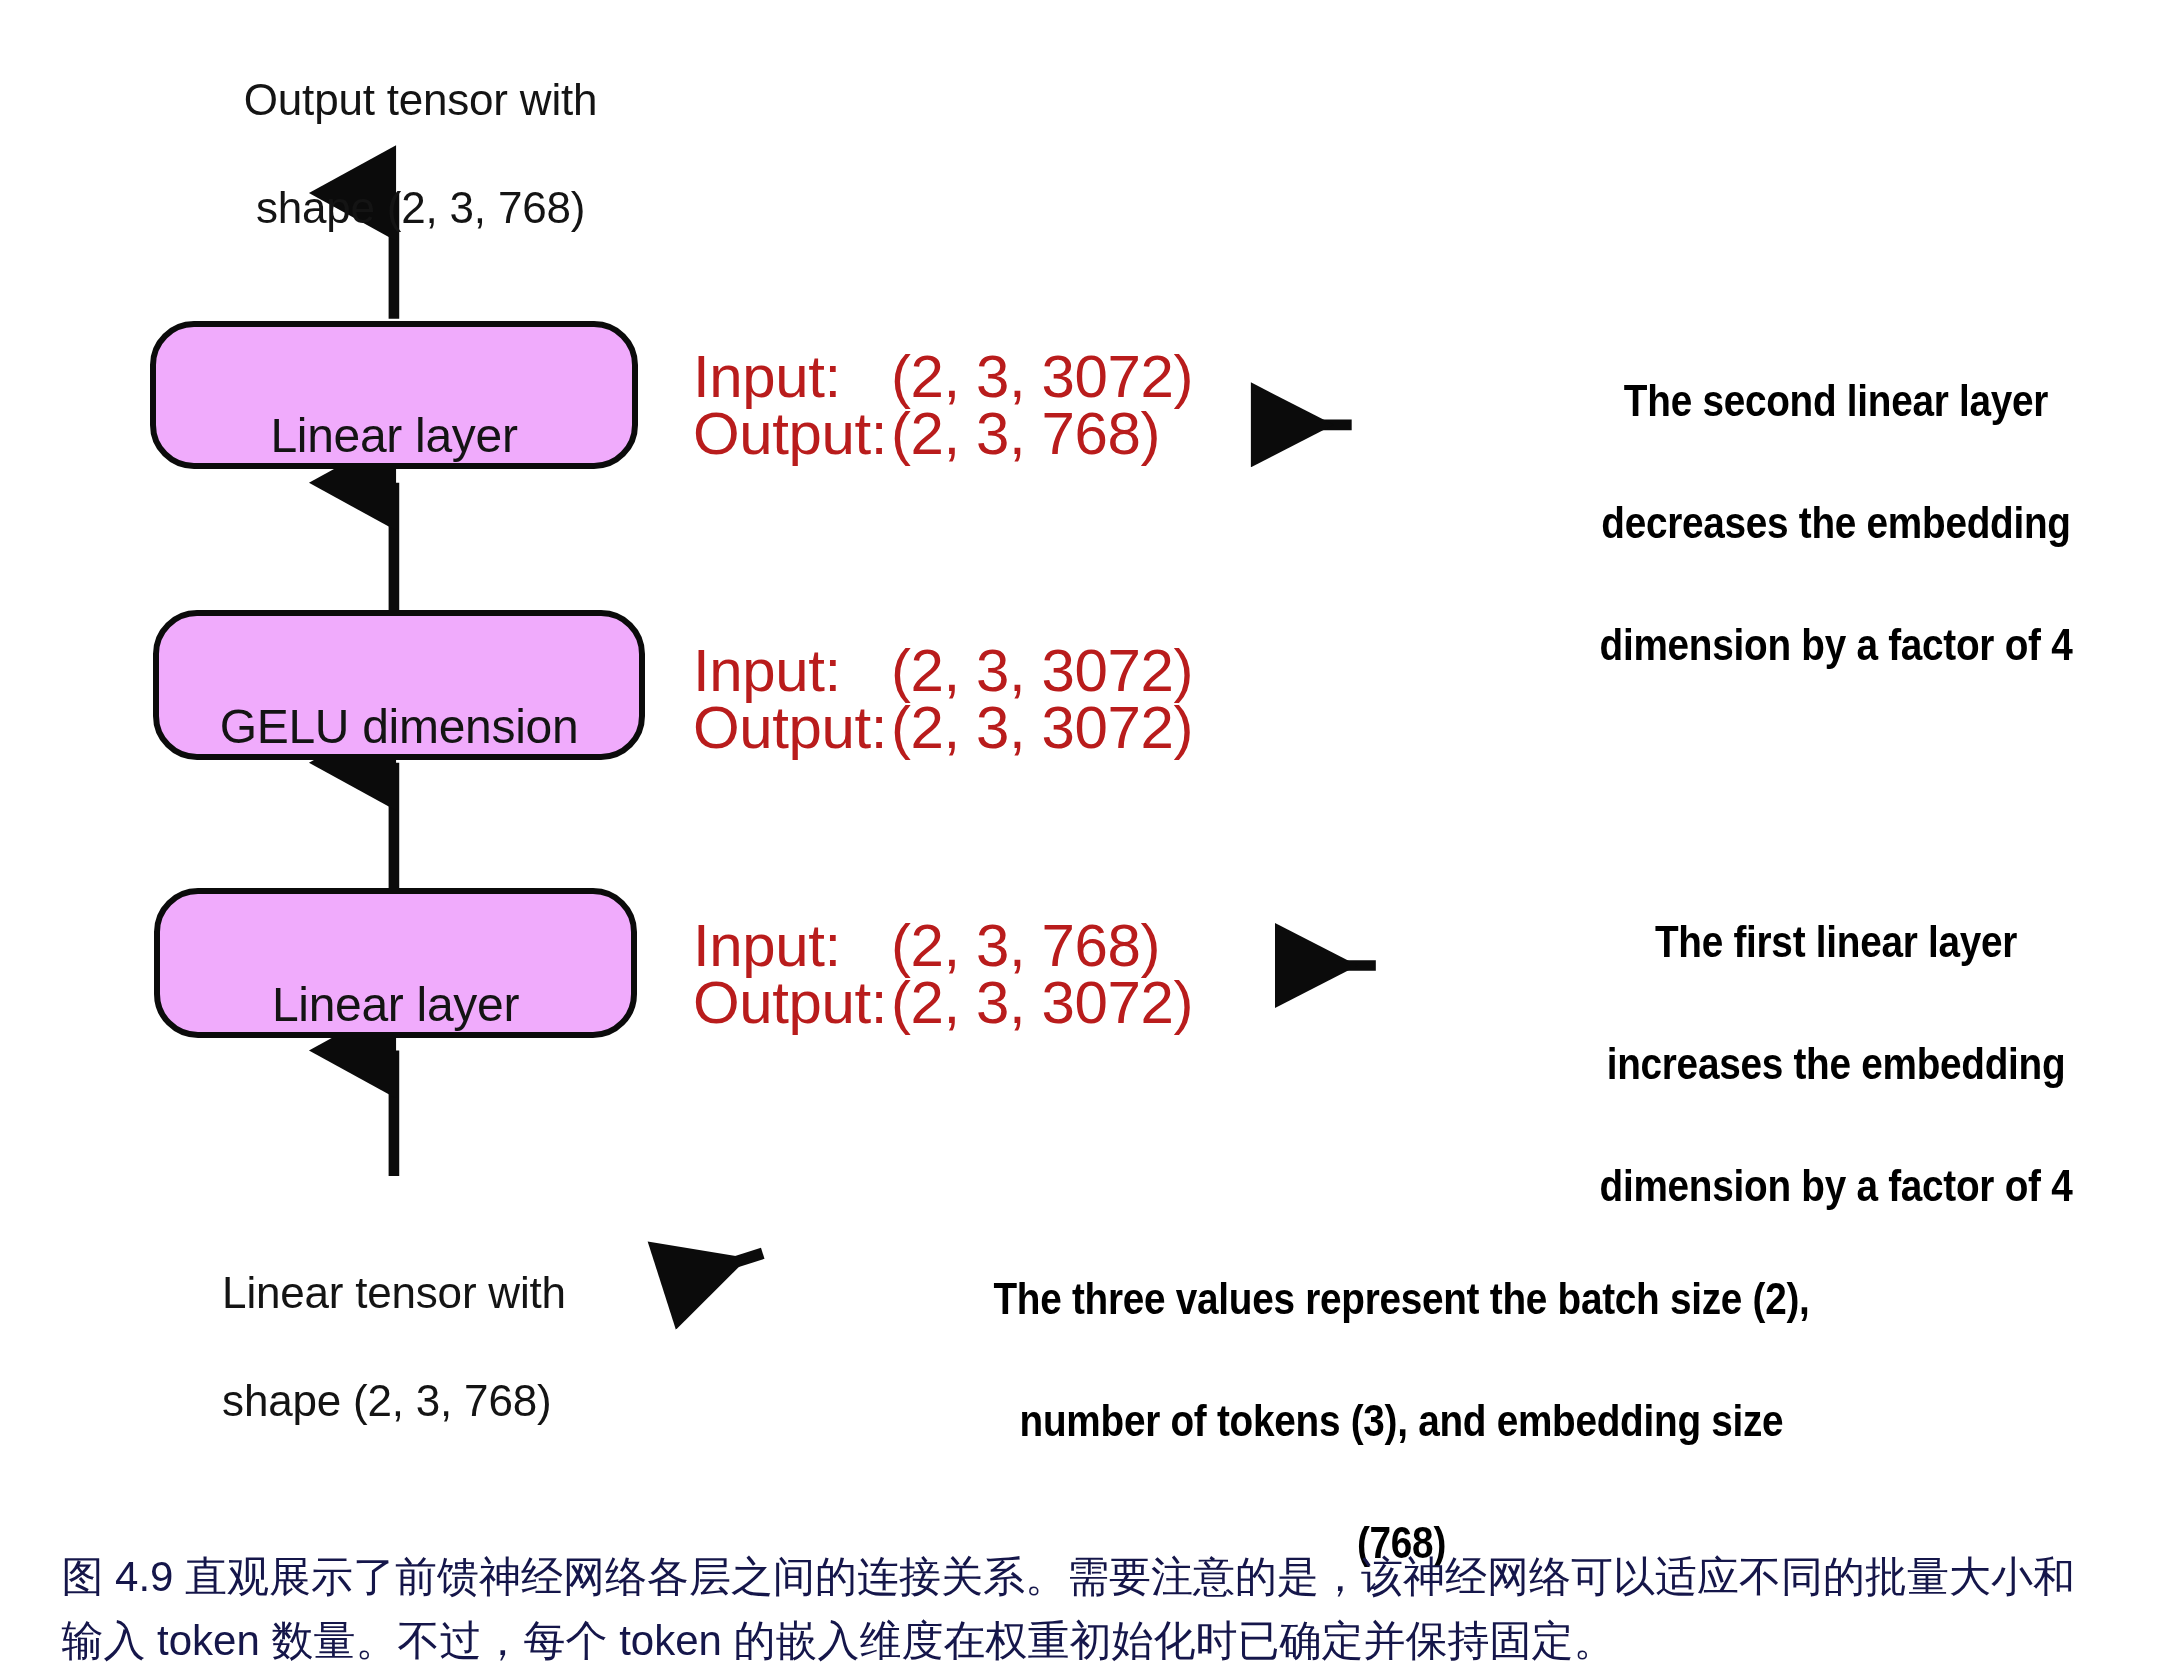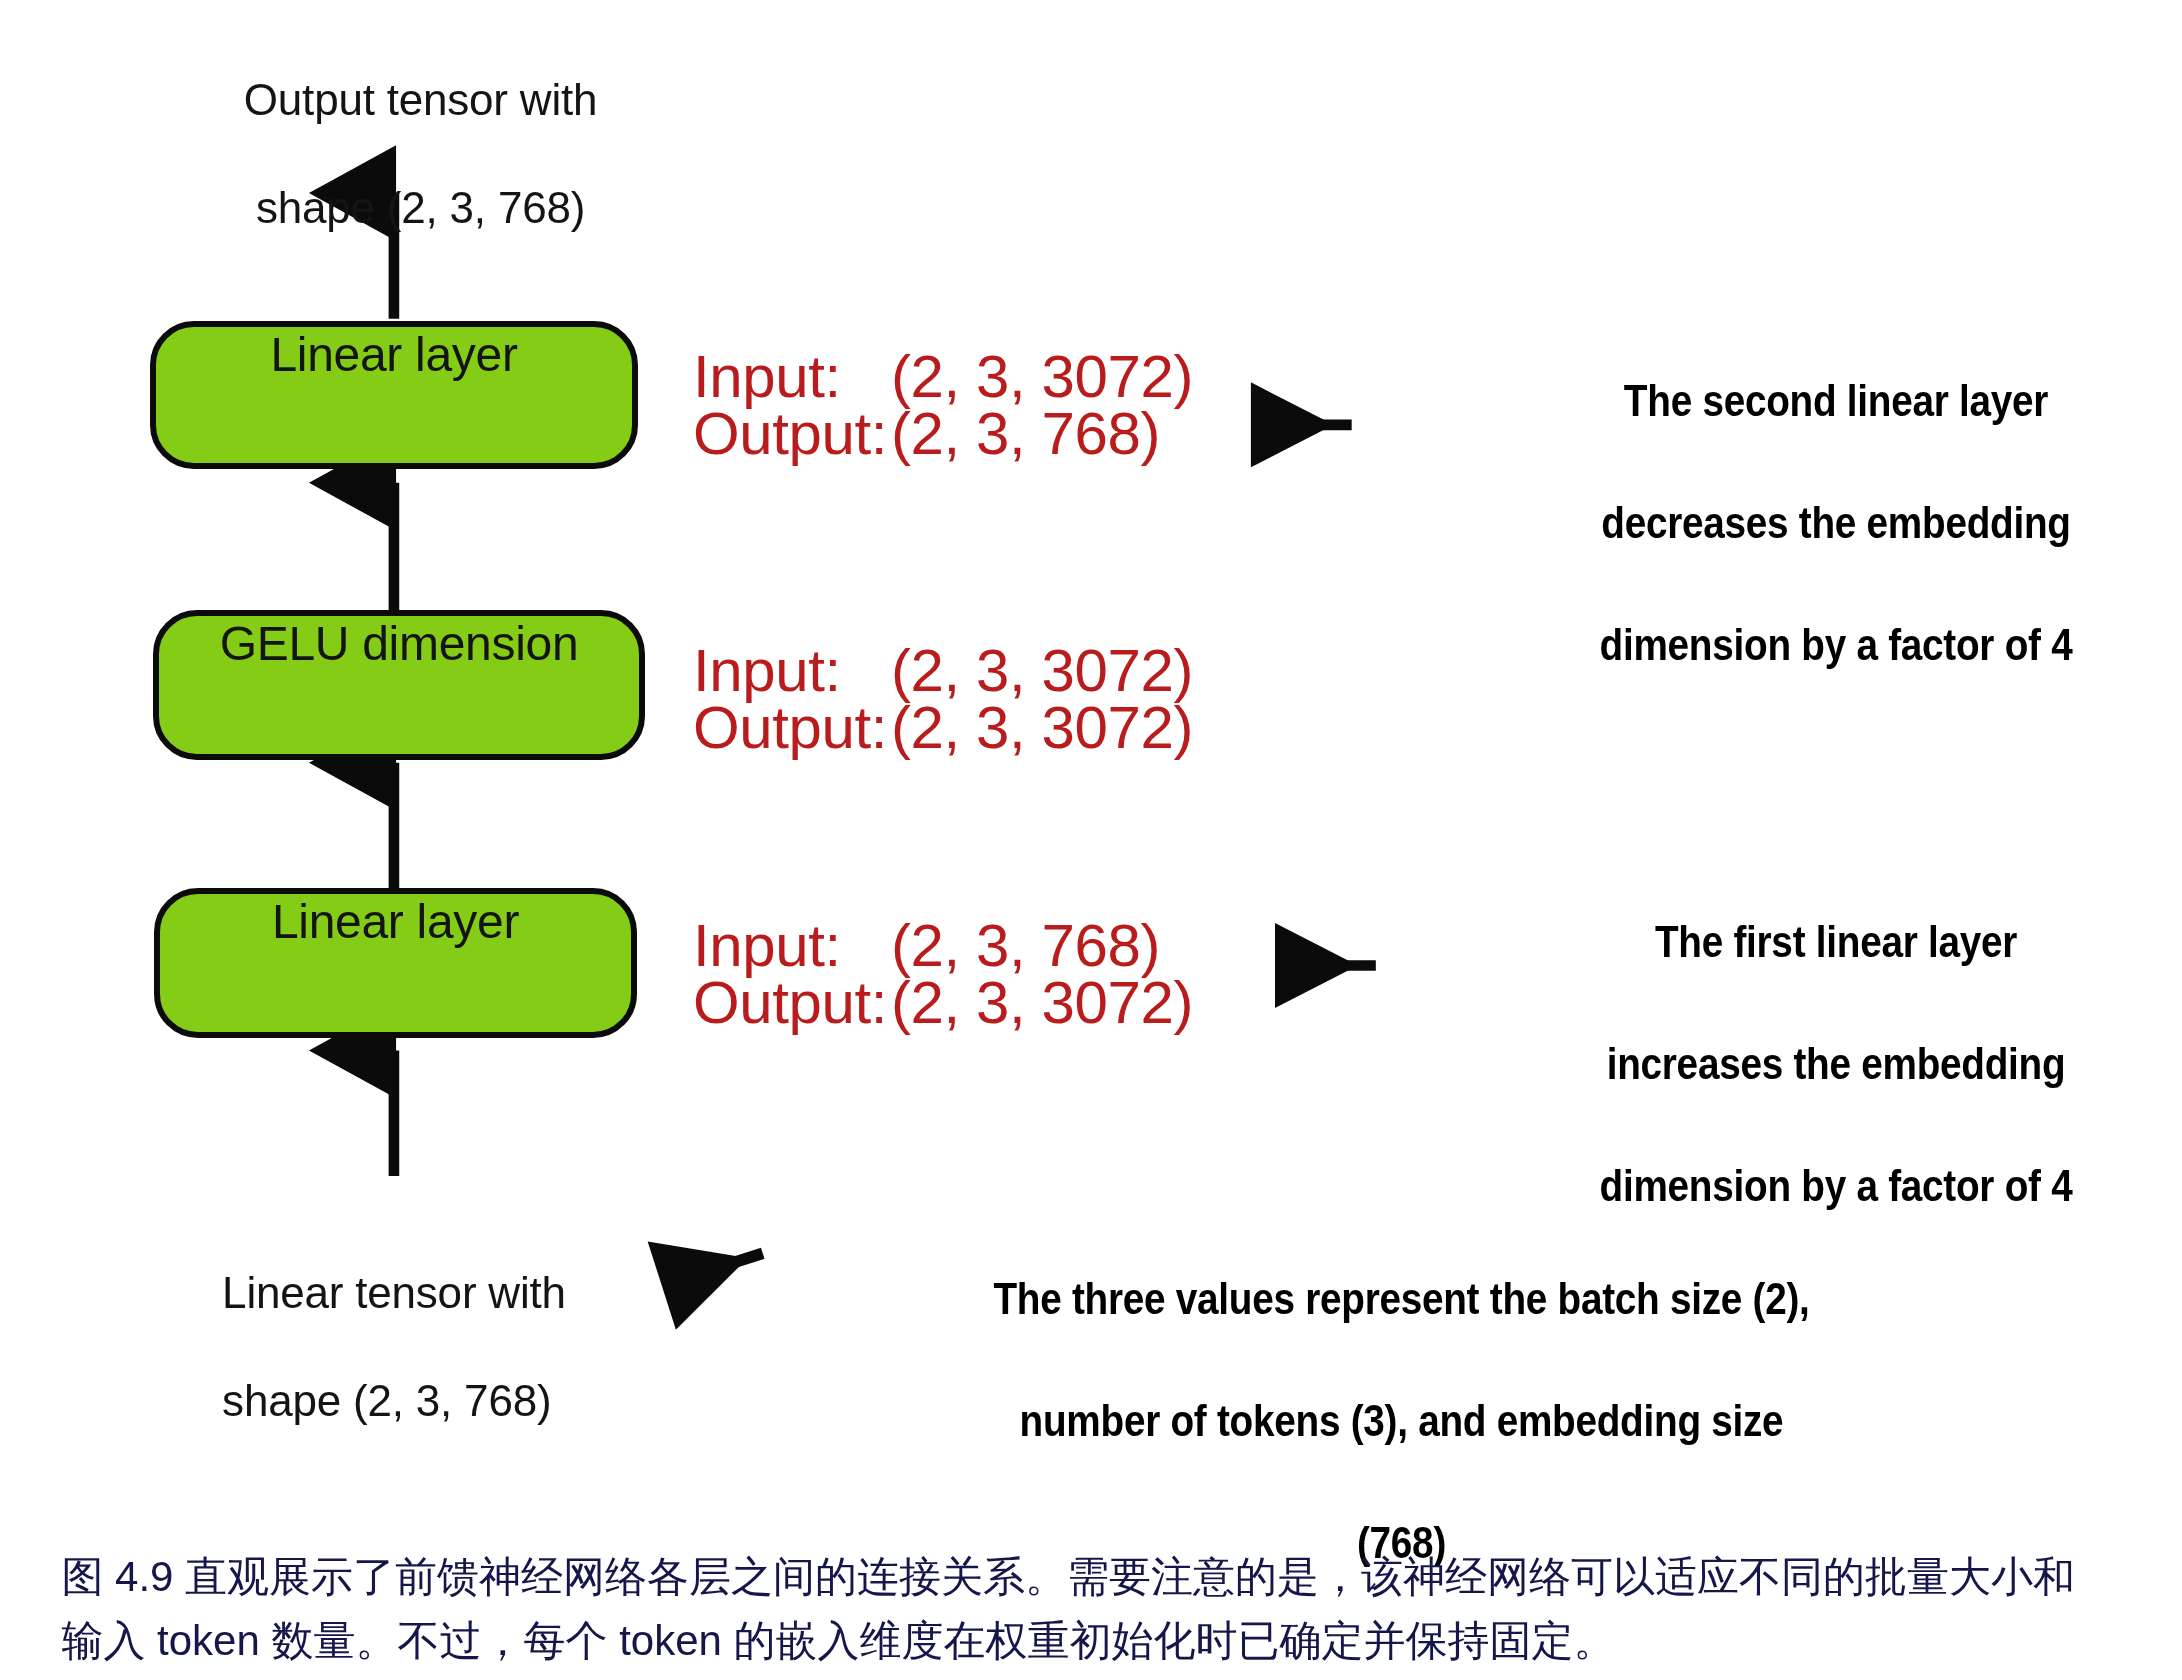--- a/index.html
+++ b/index.html
@@ -53,23 +53,23 @@
     transform-origin: 50% 50%;
     letter-spacing: -0.3px;
   }
 
   
   .node {
     position: absolute;
     box-sizing: border-box;
     border: 6.8px solid #0b0b0b;
     border-radius: 44px;
-    background: #84cc16;
+    background: #f0abfc;
     display: flex;
-    align-items: flex-start;
+    align-items: flex-end;
     justify-content: center;
   }
   .node .node-label {
     font-family: "Liberation Sans", "DejaVu Sans", sans-serif;
     font-weight: 400;
     font-size: 48px;
     color: #141414;
     letter-spacing: -0.3px;
     white-space: pre;
   }

